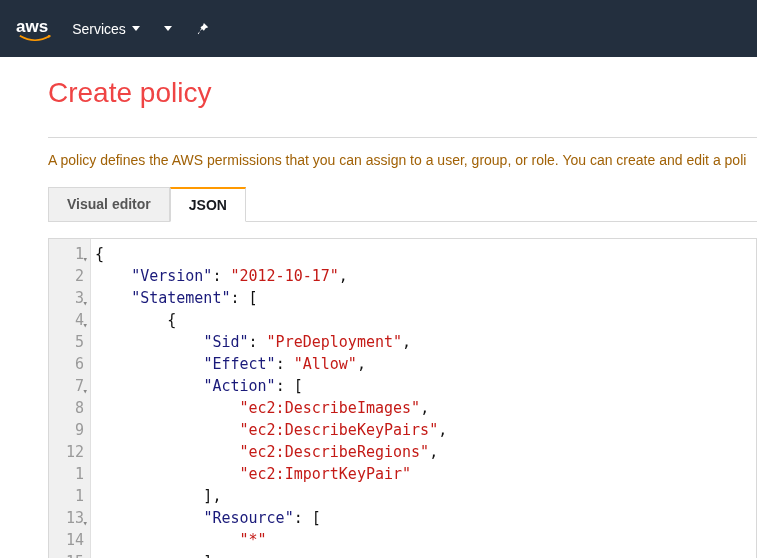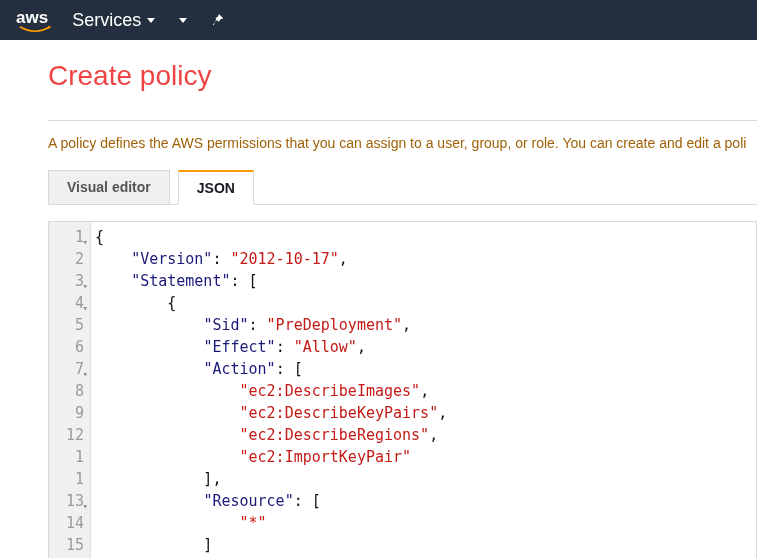--- a/index.html
+++ b/index.html
@@ -6,21 +6,21 @@
     body {
       font-family: "Amazon Ember", "Helvetica Neue", Arial, sans-serif;
       background: #fff;
       color: #16191f;
       width: 757px;
       height: 558px;
       overflow: hidden;
     }
     .top-nav {
       background: #232f3e;
-      height: 40px;
+      height: 57px;
       display: flex;
       align-items: center;
       padding: 0 16px;
       gap: 24px;
     }
     .logo {
       color: #ff9900;
       font-weight: bold;
       font-size: 17px;
       position: relative;
@@ -29,21 +29,21 @@
     .logo-text { color: #fff; }
     .logo-swoosh {
       position: absolute;
       bottom: -2px;
       left: 0;
       width: 38px;
       height: 8px;
     }
     .nav-item {
       color: #fff;
-      font-size: 18px;
+      font-size: 14px;
       display: flex;
       align-items: center;
       gap: 6px;
       cursor: pointer;
     }
     .chev-down {
       width: 0; height: 0;
       border-left: 4px solid transparent;
       border-right: 4px solid transparent;
       border-top: 5px solid #fff;
@@ -67,21 +67,20 @@
     .description {
       font-size: 14px;
       color: #a16207;
       margin-bottom: 18px;
       white-space: nowrap;
       overflow: hidden;
     }
     .tabs {
       display: flex;
       border-bottom: 1px solid #d8d8d8;
-      gap: 8px;
     }
     .tab {
       padding: 8px 18px;
       font-size: 14px;
       font-weight: bold;
       cursor: pointer;
       border: 1px solid transparent;
       position: relative;
       top: 1px;
     }

